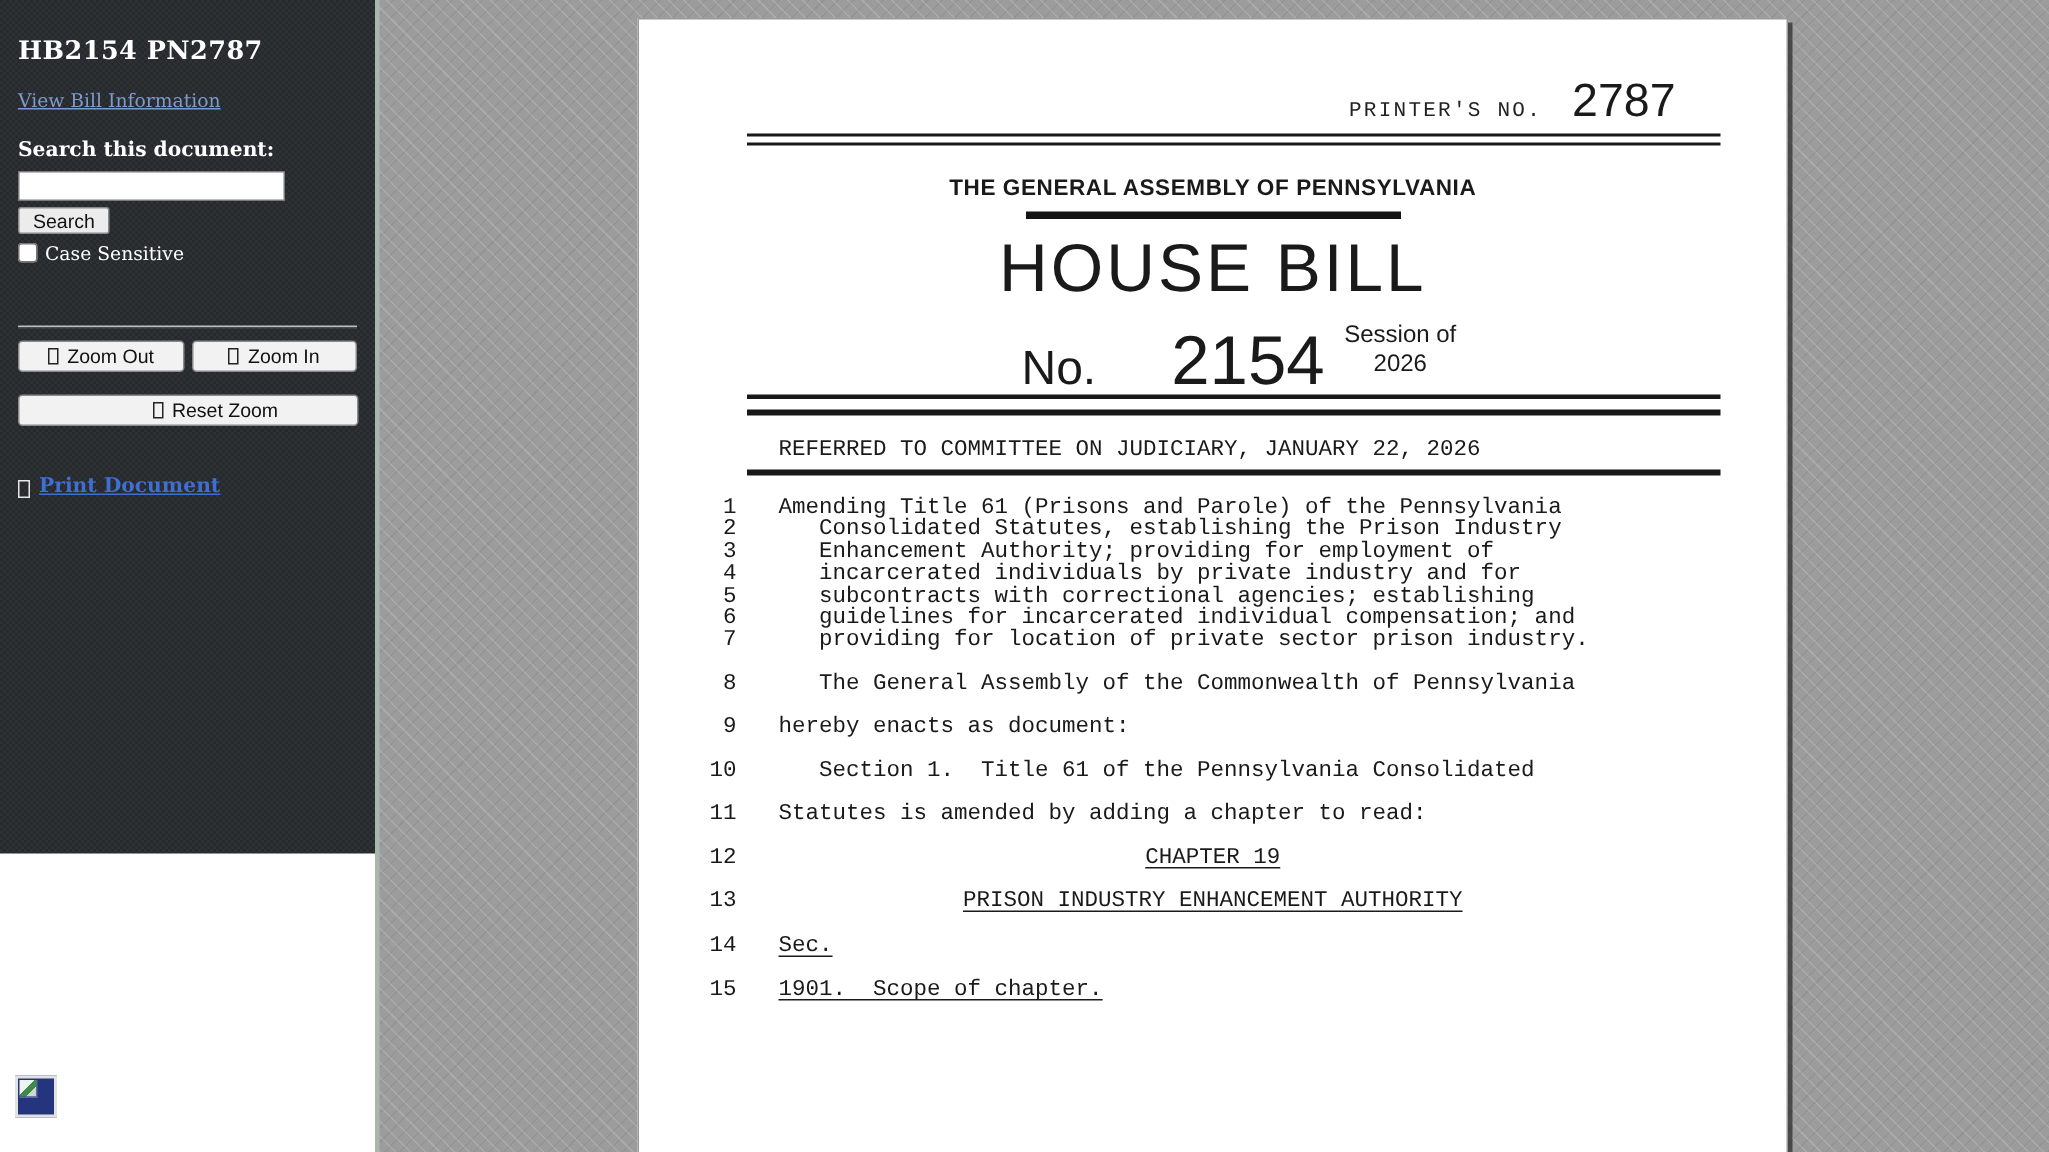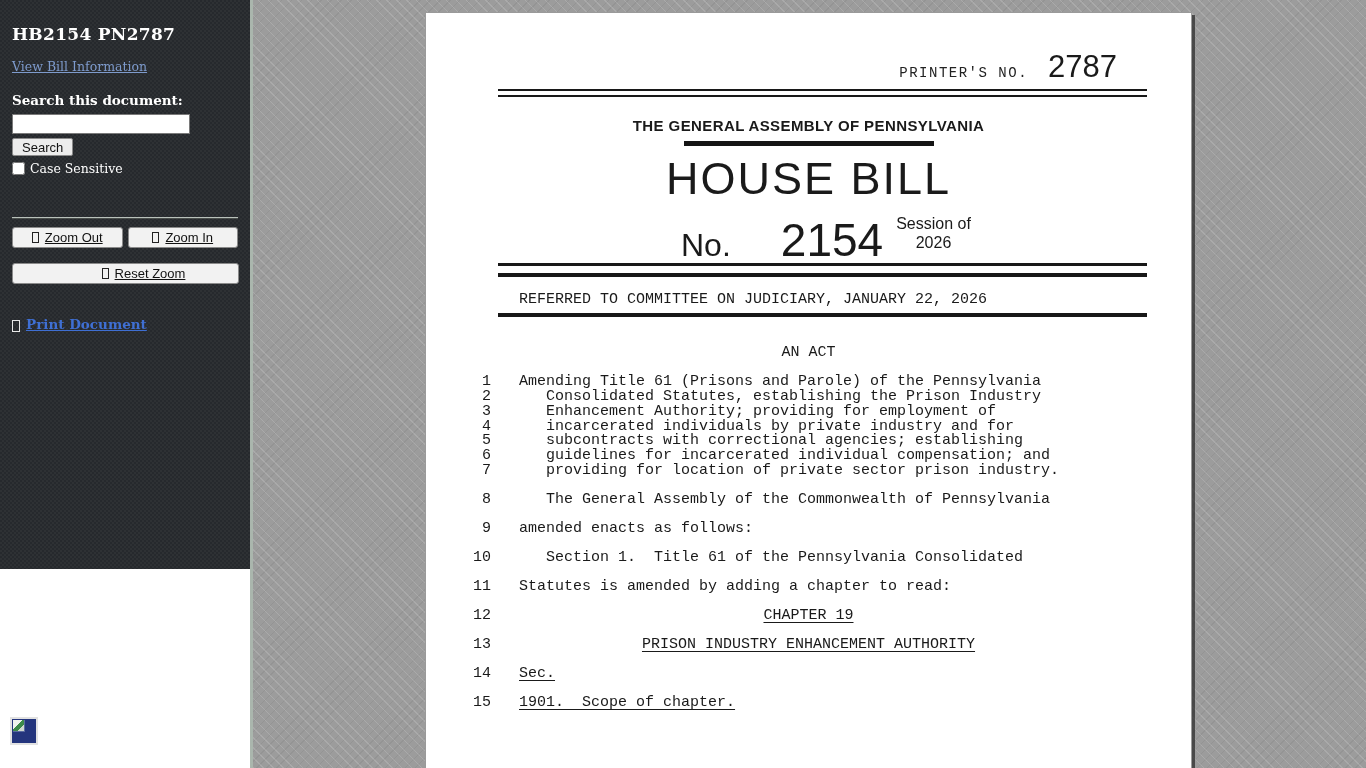--- a/index.html
+++ b/index.html
@@ -16,21 +16,21 @@
   }
   .sb-title { font-size:17px; font-weight:bold; letter-spacing:.3px; }
   .sb-viewlink { display:inline-block; margin-top:15px; font-size:12.5px; color:#7e9bcd; text-decoration:underline; cursor:pointer; }
   .sb-search-label { margin-top:17px; font-size:13.5px; font-weight:bold; }
   .sb-input { display:block; margin-top:6px; width:178px; height:20px; border:1px solid #7a7a7a; background:#fff; font:13px "Liberation Sans",sans-serif; padding:0 3px; }
   .sb-search-btn { margin-top:4px; height:18px; padding:0 9px; font:13px "Liberation Sans",sans-serif; background:#ececec; border:1px solid #8a8a8a; border-radius:2px; color:#111; cursor:pointer; }
   .sb-check-row { margin-top:5px; display:flex; align-items:center; font-size:12.5px; }
   .sb-check-row input { width:13px; height:13px; margin-right:5px; }
   .sb-hr { margin-top:41px; height:2px; border:0; border-top:1px solid #b9c1bb; border-bottom:1px solid #4a4f4c; width:226px; }
   .zoom-row { margin-top:8px; display:flex; gap:5px; }
-  .ui-btn { height:21px; font:13px "Liberation Sans",sans-serif; color:#111; background:#f2f2f2; border:1px solid #8a8a8a; border-radius:3px; display:flex; align-items:center; justify-content:center; cursor:pointer;text-decoration:underline; }
+  .ui-btn { height:21px; font:13px "Liberation Sans",sans-serif; color:#111; background:#f2f2f2; border:1px solid #8a8a8a; border-radius:3px; display:flex; align-items:center; justify-content:center; cursor:pointer; }
   .btn-half { width:111px; }
   .btn-full { margin-top:15px; width:227px;padding-left:36px; }
   .tofu { display:inline-block; width:7px; height:11px; border:1px solid #222; margin-right:6px; }
   .tofu.white { border-color:#e8e8e8; width:8px; height:12px; }
   .print-row { margin-top:32px; display:flex; align-items:flex-end; }
   .print-link { font-size:13.5px; font-weight:bold; color:#3f6fd3; text-decoration:underline; cursor:pointer; }
   .broken-img { position:absolute; left:10px; top:717px; width:28px; height:28px; background:#24357d; border:2px solid #e2e2e2; }
   .bi-glyph { position:absolute; left:1px; top:1px; width:12px; height:12px;
     background:linear-gradient(135deg,#eef3ee 0 45%, #3d8a4a 45% 70%, #cfd8cf 70%); border-right:1px solid #5a6aa0; border-bottom:1px solid #5a6aa0; }
 
@@ -140,21 +140,20 @@
         <span>Session of</span><br>
         <span>2026</span>
       </span>
     </div>
 
     <div class="thick-rule rule-mt1"></div>
     <div class="thick-rule rule-mt2"></div>
     <div class="referred mono">REFERRED TO COMMITTEE ON JUDICIARY, JANUARY 22, 2026</div>
     <div class="thick-rule rule-mt3"></div>
 
-    <div class="an-act mono">AN ACT</div>
 
     <div class="lines-block mono">
         <div class="bline dense">
           <span class="num">1</span>
           <span class="txt">Amending Title 61 (Prisons and Parole) of the Pennsylvania</span>
         </div>
         <div class="bline dense">
           <span class="num">2</span>
           <span class="txt">   Consolidated Statutes, establishing the Prison Industry</span>
         </div>
@@ -177,21 +176,21 @@
         <div class="bline dense">
           <span class="num">7</span>
           <span class="txt">   providing for location of private sector prison industry.</span>
         </div>
         <div class="bline spaced">
           <span class="num">8</span>
           <span class="txt">   The General Assembly of the Commonwealth of Pennsylvania</span>
         </div>
         <div class="bline spaced">
           <span class="num">9</span>
-          <span class="txt">amended enacts as follows:</span>
+          <span class="txt">hereby enacts as document:</span>
         </div>
         <div class="bline spaced">
           <span class="num">10</span>
           <span class="txt">   Section 1.  Title 61 of the Pennsylvania Consolidated</span>
         </div>
         <div class="bline spaced">
           <span class="num">11</span>
           <span class="txt">Statutes is amended by adding a chapter to read:</span>
         </div>
         <div class="bline spaced">

